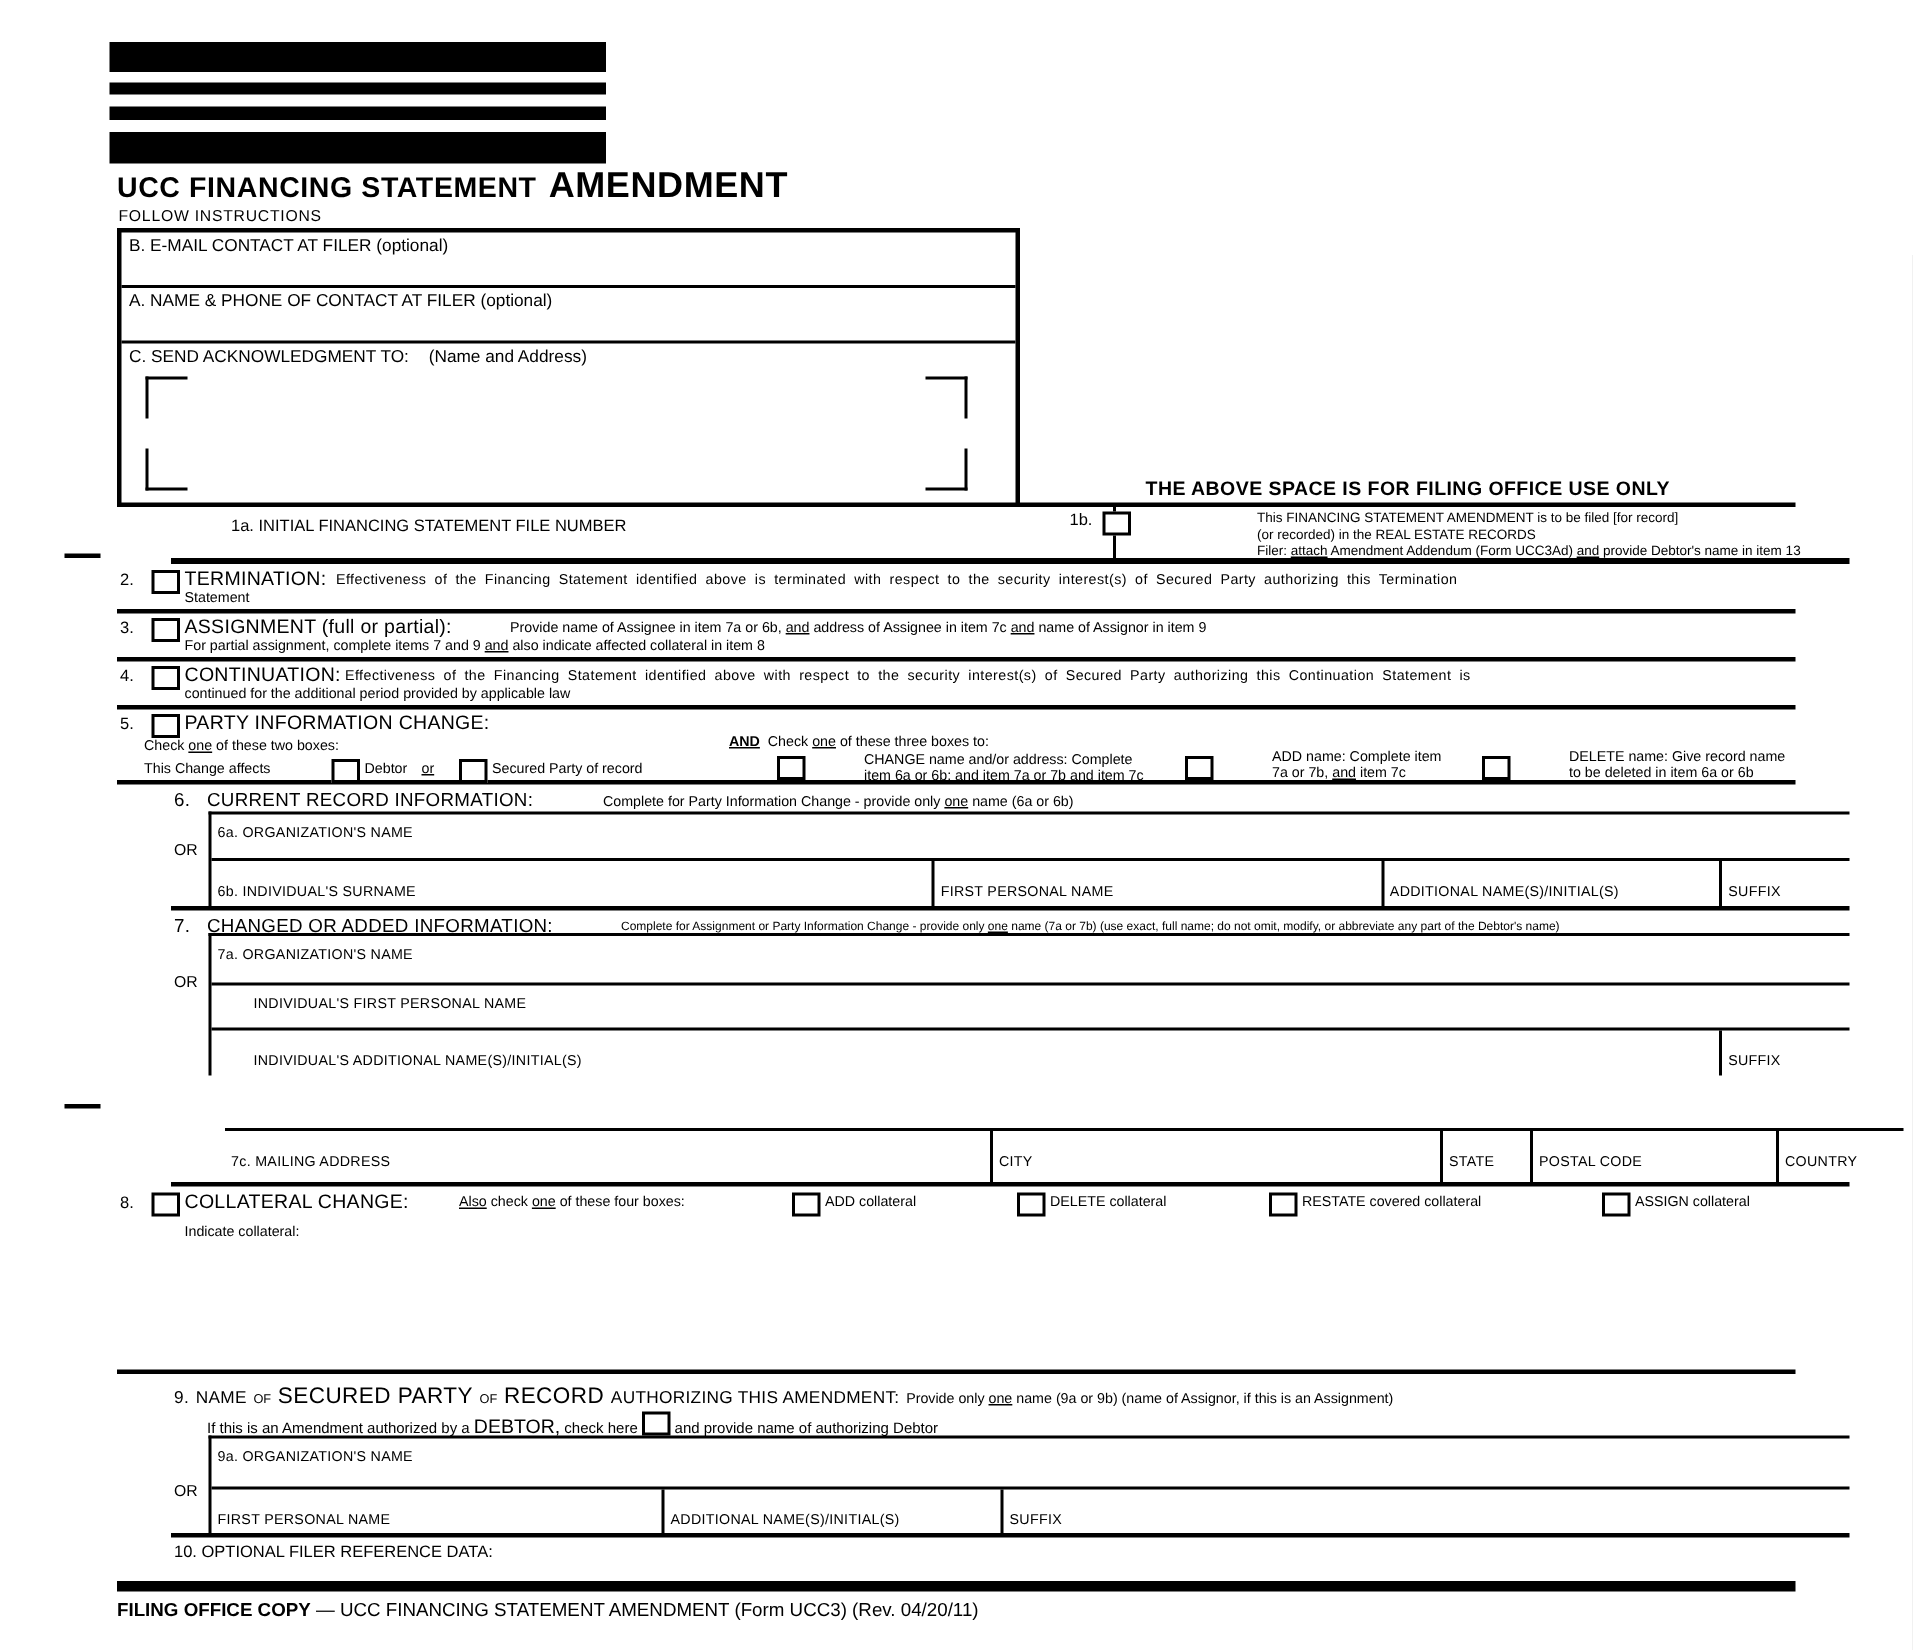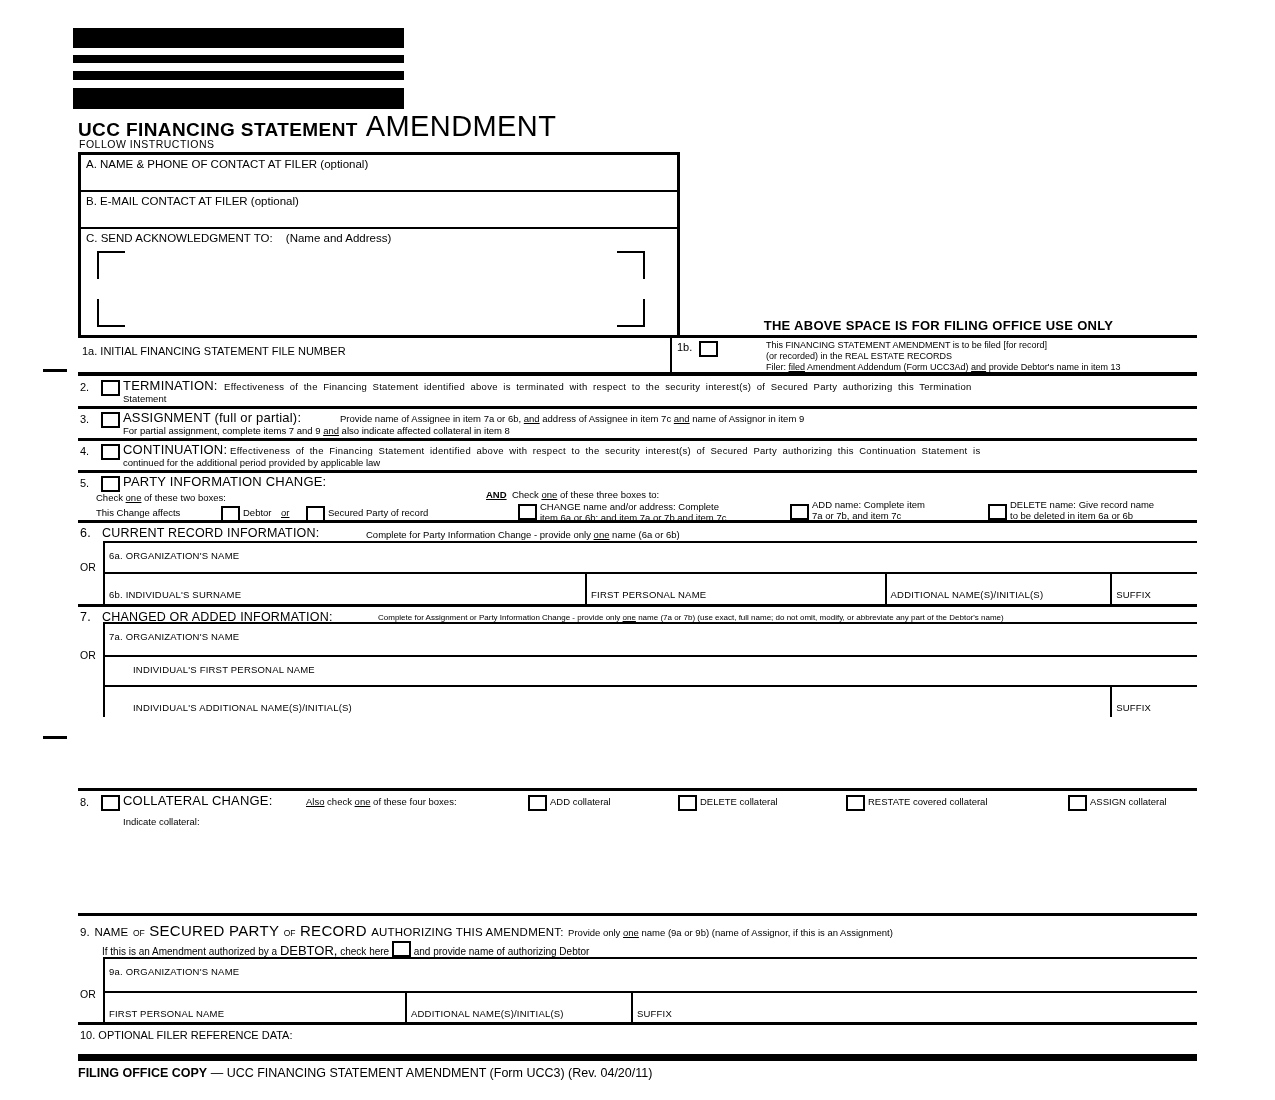--- a/index.html
+++ b/index.html
@@ -1,41 +1,41 @@
 <!DOCTYPE html>
 <html><head>
 <meta charset="utf-8">
 <style>
   html,body { margin:0; padding:0; background:#e8e8e8; }
   .page {
     position:relative; width:1275px; height:1100px; background:#ffffff;
     font-family:"Liberation Sans","DejaVu Sans",sans-serif; color:#000;
     overflow:hidden;
   }
-  .abs { position:absolute; }
+  .abs { position:absolute;margin-left:36px; }
   .t   { position:absolute; white-space:nowrap; }
   .hl  { position:absolute; background:#000; }
   .bar { position:absolute; background:#000; }
   .u   { text-decoration:underline; }
   .b   { font-weight:bold; }
 
   .cb  { position:absolute; width:15px; height:12px; border:2px solid #000; background:#fff; }
   .cbi { display:inline-block; width:15px; height:12px; border:2px solid #000; background:#fff; vertical-align:-2px; }
 
   .lblA  { font-size:11.5px; }
   .lbl   { font-size:11px; }
   .tiny  { font-size:9px; line-height:11px; }
   .kw    { font-size:13px; letter-spacing:0.2px; }
   .desc  { font-size:9.5px; letter-spacing:0.3px; word-spacing:2.5px; }
   .desc2 { font-size:9.5px; }
   .hdrkw { font-size:12.5px; letter-spacing:0.2px; }
 
   .title-row { position:absolute; left:78px; top:110px; display:flex; align-items:baseline; gap:8px; }
   .title-main { font-size:19px; font-weight:bold; letter-spacing:0.4px; }
-  .title-amend { font-size:29px; font-weight:normal; letter-spacing:0.4px; }
+  .title-amend { font-size:24px; font-weight:bold; letter-spacing:0.4px; }
 
   .abc-box { position:absolute; left:78px; top:152px; width:602px; height:186px; border:3px solid #000; box-sizing:border-box; }
   .abc-row { position:relative; box-sizing:border-box; padding:3px 5px; }
 
   .corner { position:absolute; width:26px; height:26px; }
   .c-tl { border-left:2px solid #000; border-top:2px solid #000; }
   .c-tr { border-right:2px solid #000; border-top:2px solid #000; }
   .c-bl { border-left:2px solid #000; border-bottom:2px solid #000; }
   .c-br { border-right:2px solid #000; border-bottom:2px solid #000; }
 
@@ -68,24 +68,24 @@
   </div>
 
   <div class="title-row">
     <span class="title-main">UCC FINANCING STATEMENT</span>
     <span class="title-amend">AMENDMENT</span>
   </div>
   <div class="t" style="left:79px;top:138px;font-size:10.5px;letter-spacing:0.5px">FOLLOW INSTRUCTIONS</div>
 
   <div class="abc-box">
     <div class="abc-row lblA" style="height:37px;border-bottom:2px solid #000">
+      <span>B. E-MAIL CONTACT AT FILER (optional)</span>
+    </div>
+    <div class="abc-row lblA" style="height:37px;border-bottom:2px solid #000">
       <span>A. NAME &amp; PHONE OF CONTACT AT FILER (optional)</span>
-    </div>
-    <div class="abc-row lblA" style="height:37px;border-bottom:2px solid #000">
-      <span>B. E-MAIL CONTACT AT FILER (optional)</span>
     </div>
     <div class="abc-row lblA" style="height:106px">
       <span>C. SEND ACKNOWLEDGMENT TO:</span>
       <span style="margin-left:10px">(Name and Address)</span>
       <div class="corner c-tl" style="left:16px;top:22px"></div>
       <div class="corner c-tr" style="right:32px;top:22px"></div>
       <div class="corner c-bl" style="left:16px;bottom:8px"></div>
       <div class="corner c-br" style="right:32px;bottom:8px"></div>
     </div>
   </div>
@@ -95,21 +95,21 @@
 
   <div class="abs" style="left:78px;top:338px;width:1119px;height:38px;border-bottom:4px solid #000;box-sizing:border-box">
     <div class="abs" style="left:0;top:0;width:594px;height:34px;border-right:2px solid #000;box-sizing:border-box;padding:3px 4px">
       <span class="lbl">1a. INITIAL FINANCING STATEMENT FILE NUMBER</span>
     </div>
     <div class="t lbl" style="left:599px;top:3px">1b.</div>
     <div class="cb" style="left:621px;top:3px"></div>
     <div class="abs tiny" style="left:688px;top:2px;width:470px">
       <div>This FINANCING STATEMENT AMENDMENT is to be filed [for record]</div>
       <div>(or recorded) in the REAL ESTATE RECORDS</div>
-      <div><span>Filer: </span><span class="u">filed</span><span> Amendment Addendum (Form UCC3Ad) </span><span class="u">and</span><span> provide Debtor's name in item 13</span></div>
+      <div><span>Filer: </span><span class="u">attach</span><span> Amendment Addendum (Form UCC3Ad) </span><span class="u">and</span><span> provide Debtor's name in item 13</span></div>
     </div>
   </div>
 
   <div class="sec" style="top:377px;height:32px">
     <span class="t lbl" style="left:2px;top:4px">2.</span>
     <div class="cb" style="left:23px;top:3px"></div>
     <span class="t kw" style="left:45px;top:1px">TERMINATION:</span>
     <span class="t desc" style="left:146px;top:4px">Effectiveness of the Financing Statement identified above is terminated with respect to the security interest(s) of Secured Party authorizing this Termination</span>
     <span class="t desc2" style="left:45px;top:16px">Statement</span>
   </div>
@@ -193,20 +193,27 @@
       <div class="prow" style="height:33px;border-bottom:2px solid #000;padding:2px 4px">
         <span class="fieldlbl">7a. ORGANIZATION'S NAME</span>
       </div>
       <div class="prow" style="height:30px;border-bottom:2px solid #000;padding:2px 4px 2px 28px">
         <span class="fieldlbl">INDIVIDUAL'S FIRST PERSONAL NAME</span>
       </div>
       <div class="prow pcols" style="height:30px">
         <div class="pcol" style="width:1007px;padding-left:28px"><span class="fieldlbl">INDIVIDUAL'S ADDITIONAL NAME(S)/INITIAL(S)</span></div>
         <div class="pcol" style="width:87px"><span class="fieldlbl">SUFFIX</span></div>
       </div>
+    </div>
+    <div class="prow pcols abs" style="left:0;top:145px;width:1119px;height:36px;border-top:2px solid #000">
+      <div class="pcol" style="width:510px"><span class="fieldlbl">7c.  MAILING ADDRESS</span></div>
+      <div class="pcol" style="width:300px"><span class="fieldlbl">CITY</span></div>
+      <div class="pcol" style="width:60px"><span class="fieldlbl">STATE</span></div>
+      <div class="pcol" style="width:164px"><span class="fieldlbl">POSTAL CODE</span></div>
+      <div class="pcol" style="width:85px"><span class="fieldlbl">COUNTRY</span></div>
     </div>
     <div class="hl" style="left:0;top:181px;width:1119px;height:3px"></div>
   </div>
 
   <div class="sec" style="top:791px;height:125px">
     <span class="t lbl" style="left:2px;top:5px">8.</span>
     <div class="cb" style="left:23px;top:4px"></div>
     <span class="t kw" style="left:45px;top:2px">COLLATERAL CHANGE:</span>
     <span class="t desc2" style="left:228px;top:5px"><span class="u">Also</span><span> check </span><span class="u">one</span><span> of these four boxes:</span></span>
     <div class="cb" style="left:450px;top:4px"></div>

